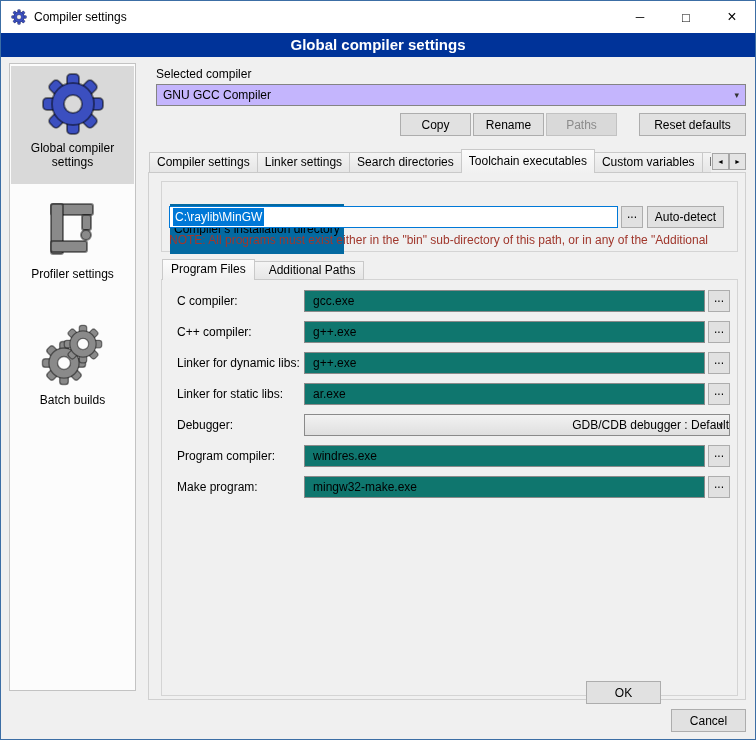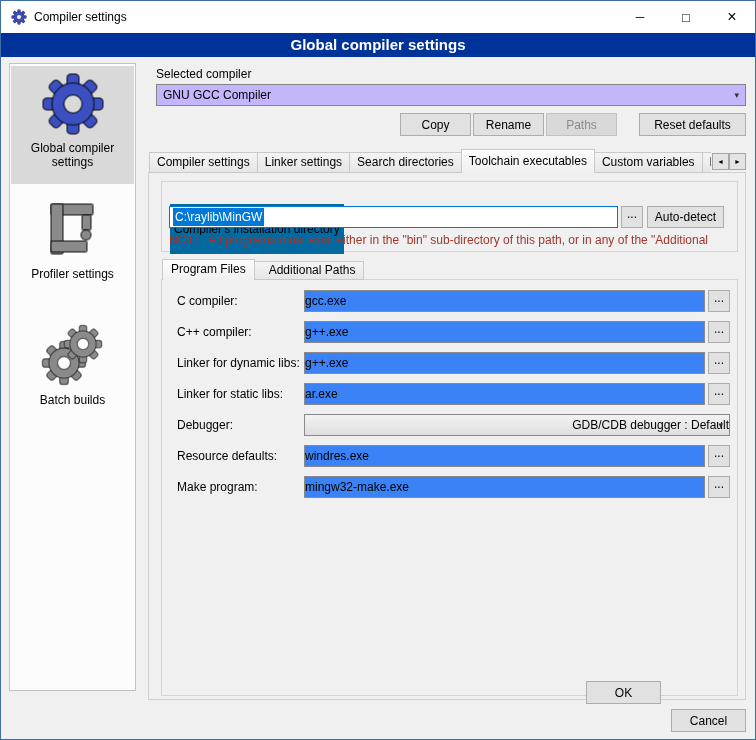--- a/index.html
+++ b/index.html
@@ -75,22 +75,22 @@
                 display:flex; align-items:flex-end; z-index:2; }
   .subtab{ flex:0 0 auto; height:19px; line-height:17px; padding:0 8px; white-space:nowrap;
            background:linear-gradient(#f4f4f4,#e6e6e6); border:1px solid #c9c9c9; cursor:pointer; }
   .subtab + .subtab{ margin-left:-1px;padding-left:14px; }
   .subtab.active{ height:21px; line-height:19px; background:linear-gradient(#fcfcfc,#f0f0f0);
                   border-bottom:none; position:relative; z-index:3; }
   .subpanel{ position:absolute; left:160px; top:278px; width:577px; height:417px;
              border:1px solid #d4d4d4; background:#f0f0f0; }
   
   .flabel{ position:absolute; left:176px; width:126px; line-height:22px; }
-  .finput{ position:absolute; left:303px; width:401px; height:22px; background:#3b82f6;
-           border:1px solid #8a8a8a; line-height:20px; padding-left:0; cursor:text;
+  .finput{ position:absolute; left:303px; width:401px; height:22px; background:#0f766e;
+           border:1px solid #8a8a8a; line-height:20px; padding-left:8px; cursor:text;
            white-space:nowrap; overflow:hidden; }
   .fdots{ left:707px; }
   .fselect{ position:absolute; left:303px; width:426px; height:22px;
             background:linear-gradient(#f2f2f2,#dfdfdf); border:1px solid #8a8a8a;
             line-height:20px; padding-left:4px; cursor:default;text-align:right; }
   
   .b-ok{ left:585px; top:680px; width:75px; }
   .b-cancel{ left:670px; top:708px; width:75px; }
 </style>
 </head>
@@ -217,21 +217,21 @@
     <span>ar.exe</span>
   </div>
   <button class="dots fdots" style="top:382px">...</button>
 
   <div class="flabel" style="top:413px">Debugger:</div>
   <div class="fselect" style="top:413px">
     <span>GDB/CDB debugger : Default</span>
     <span class="arrow">▾</span>
   </div>
 
-  <div class="flabel" style="top:444px">Resource defaults:</div>
+  <div class="flabel" style="top:444px">Program compiler:</div>
   <div class="finput" style="top:444px">
     <span>windres.exe</span>
   </div>
   <button class="dots fdots" style="top:444px">...</button>
 
   <div class="flabel" style="top:475px">Make program:</div>
   <div class="finput" style="top:475px">
     <span>mingw32-make.exe</span>
   </div>
   <button class="dots fdots" style="top:475px">...</button>

